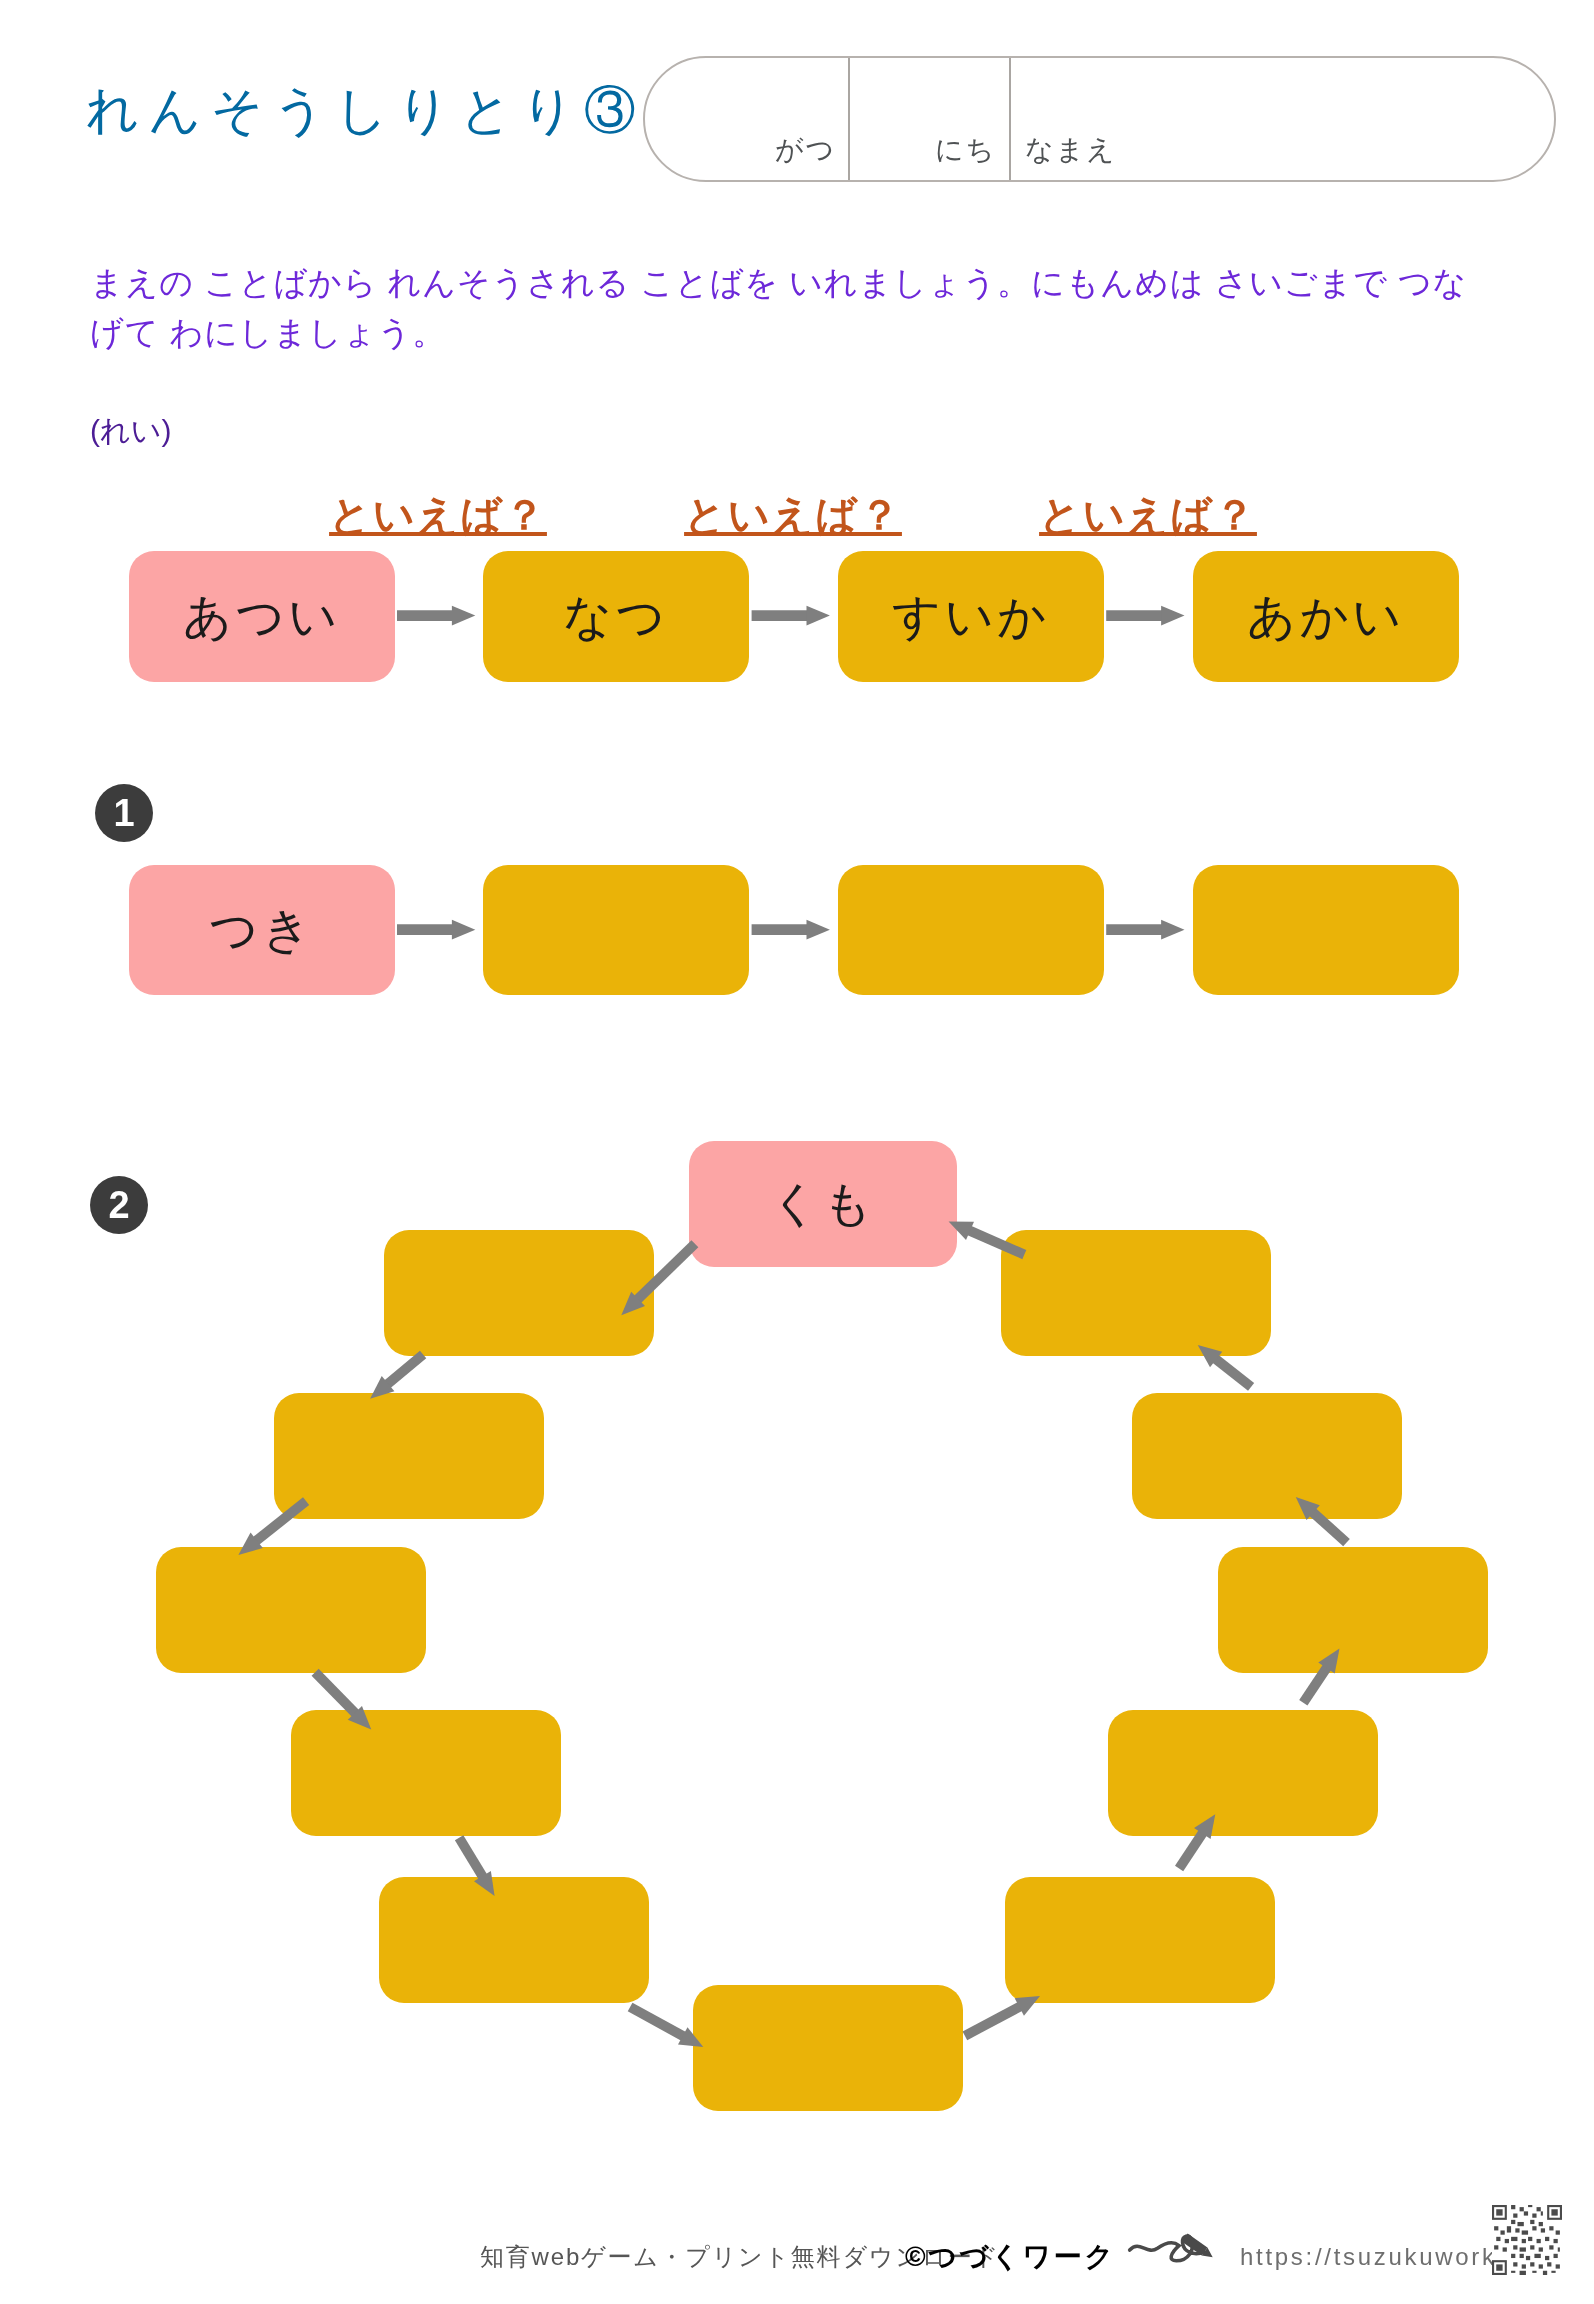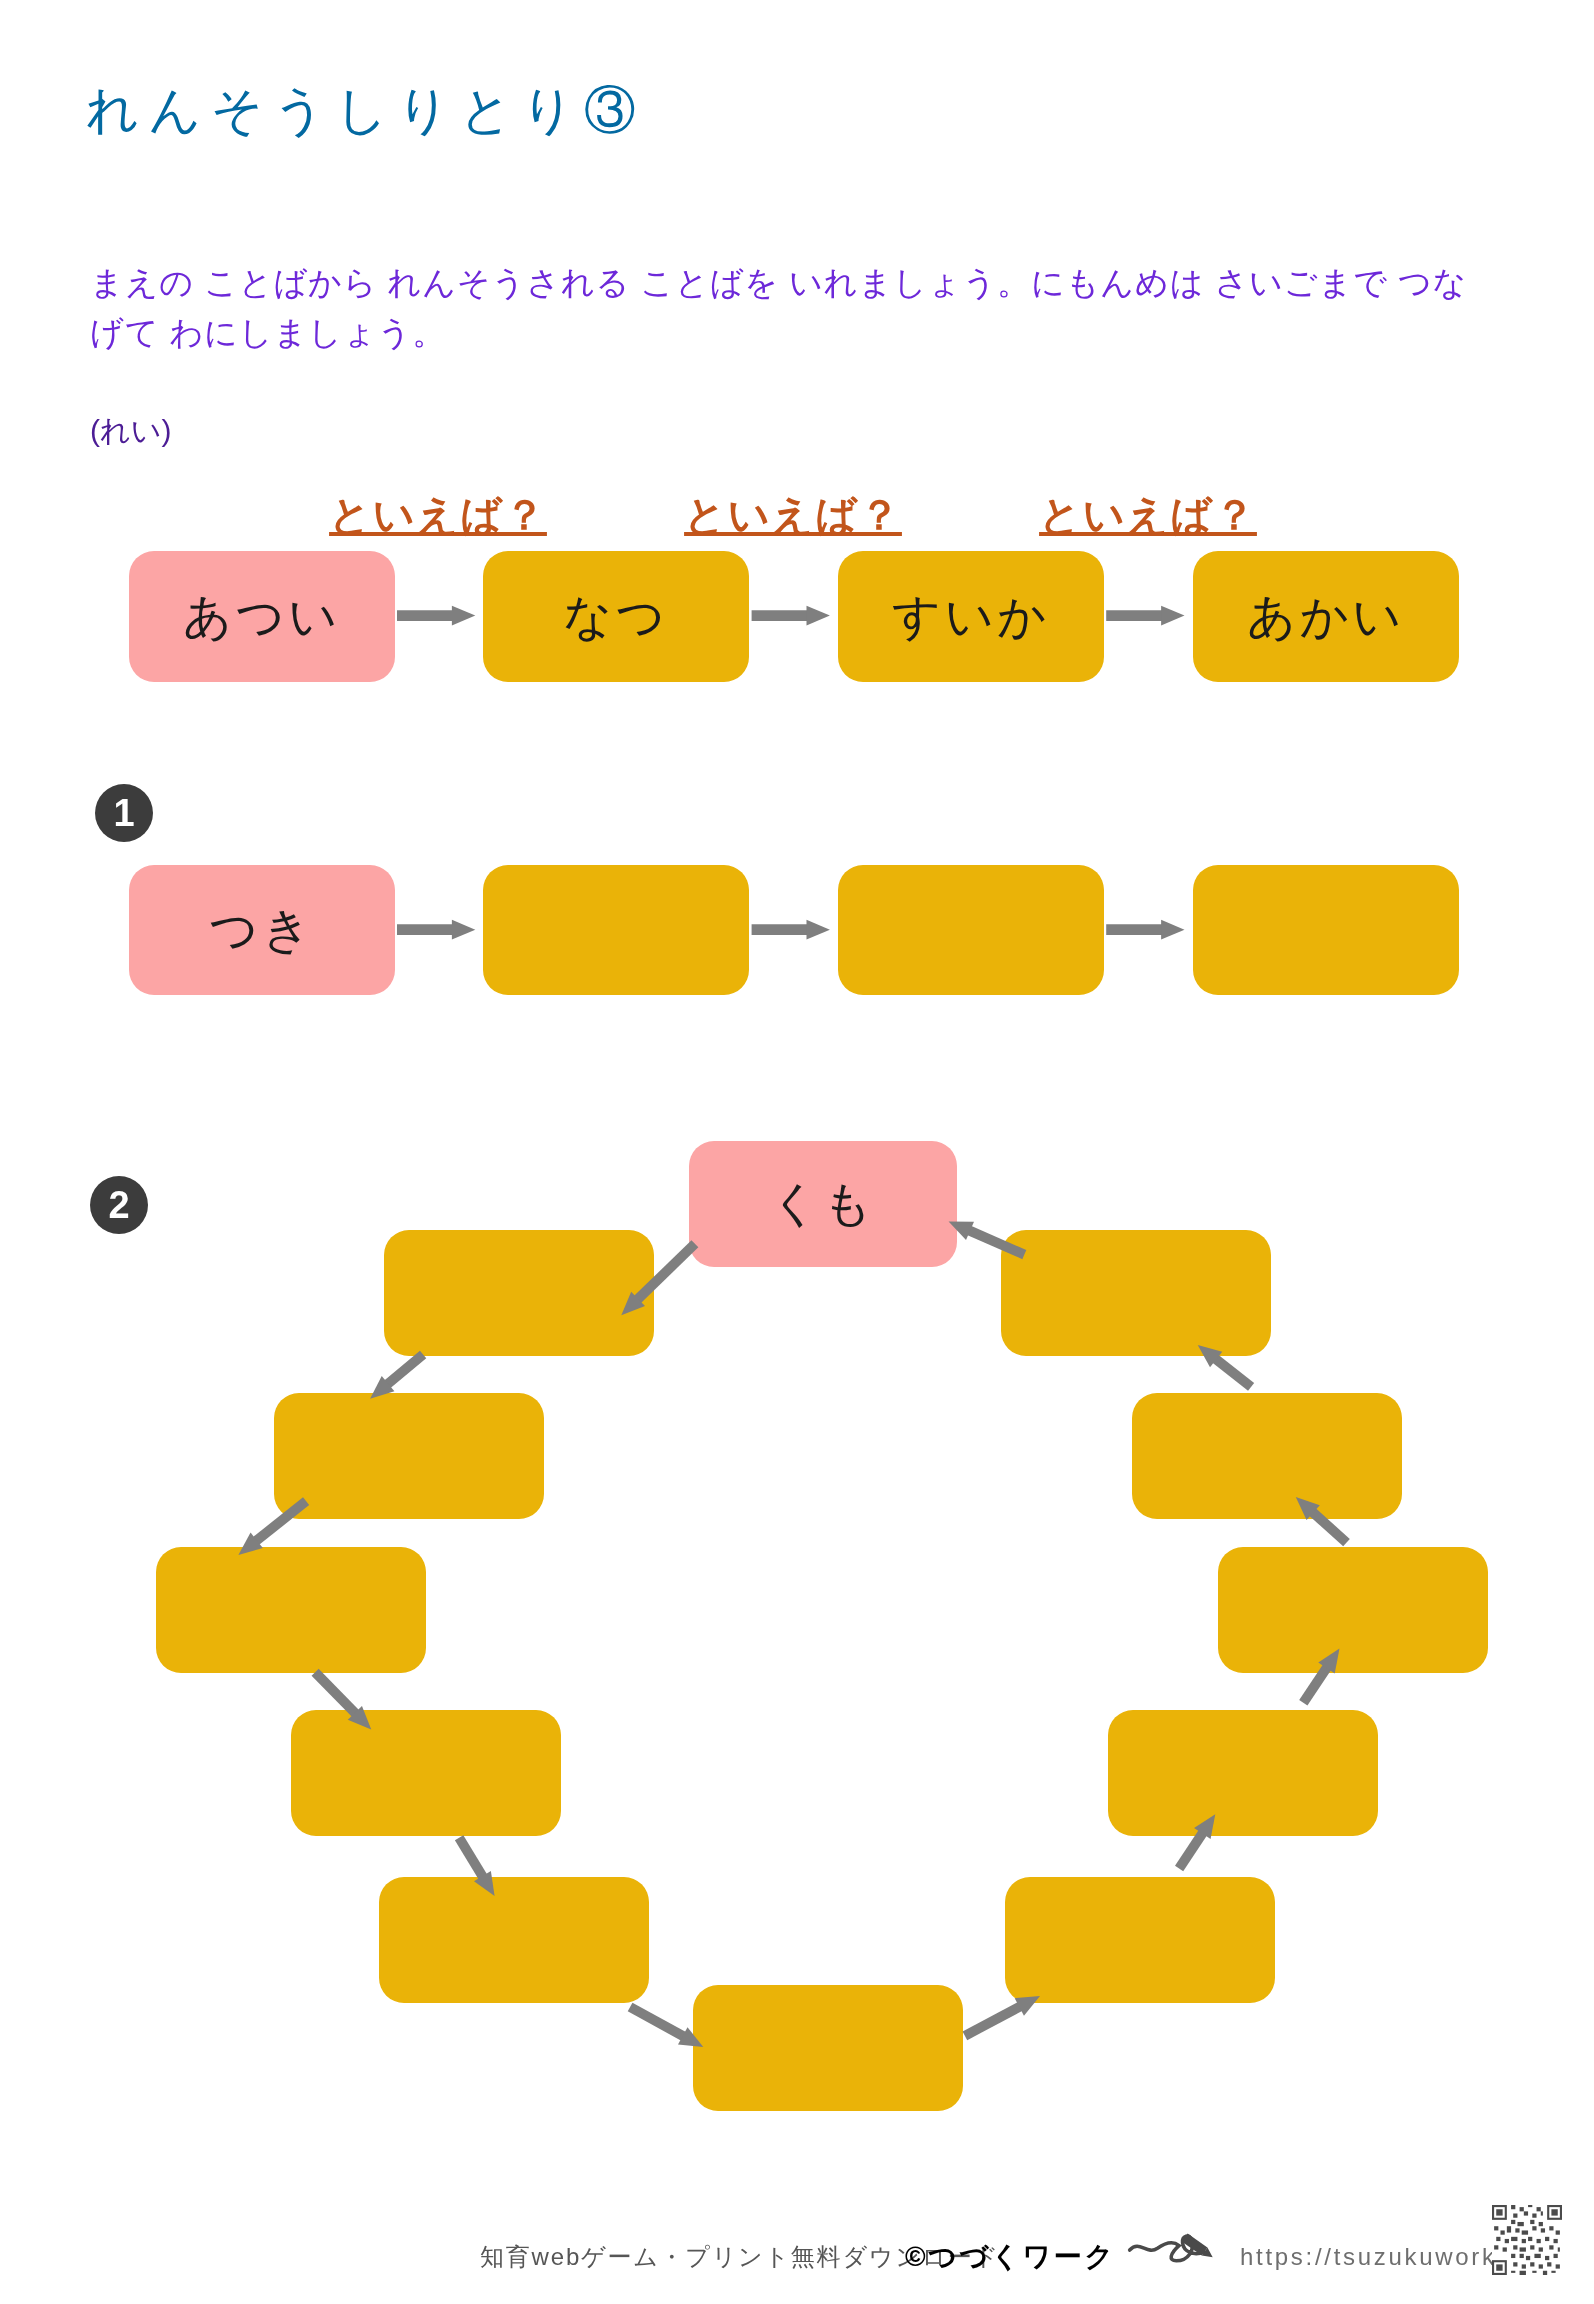--- a/index.html
+++ b/index.html
@@ -84,20 +84,30 @@
   .footer-url  { position:absolute; left:1240px; top:2243px; font-size:24px; letter-spacing:2.7px; color:#6e6e6e; white-space:nowrap; }
   .footer-qr   { position:absolute; left:1492px; top:2205px; }
 </style>
 </head>
 <body>
 
 <div class="page">
 
   <div class="title">れんそうしりとり③</div>
 
+  <div class="date-name-box">
+    <div class="dnb-field f-month"></div>
+    <div class="dnb-field f-day"></div>
+    <div class="dnb-field f-name"></div>
+    <div class="dnb-divider d1"></div>
+    <div class="dnb-divider d2"></div>
+    <div class="dnb-label month">がつ</div>
+    <div class="dnb-label day">にち</div>
+    <div class="dnb-label name">なまえ</div>
+  </div>
 
   <div class="instructions">まえの ことばから れんそうされる ことばを いれましょう。にもんめは さいごまで つなげて わにしましょう。</div>
   <div class="example-heading">(れい)</div>
 
   <div class="prompt p1">といえば？</div>
   <div class="prompt p2">といえば？</div>
   <div class="prompt p3">といえば？</div>
 
   <div class="wbox gray ex1">あつい</div>
   <div class="wbox ex2">なつ</div>

